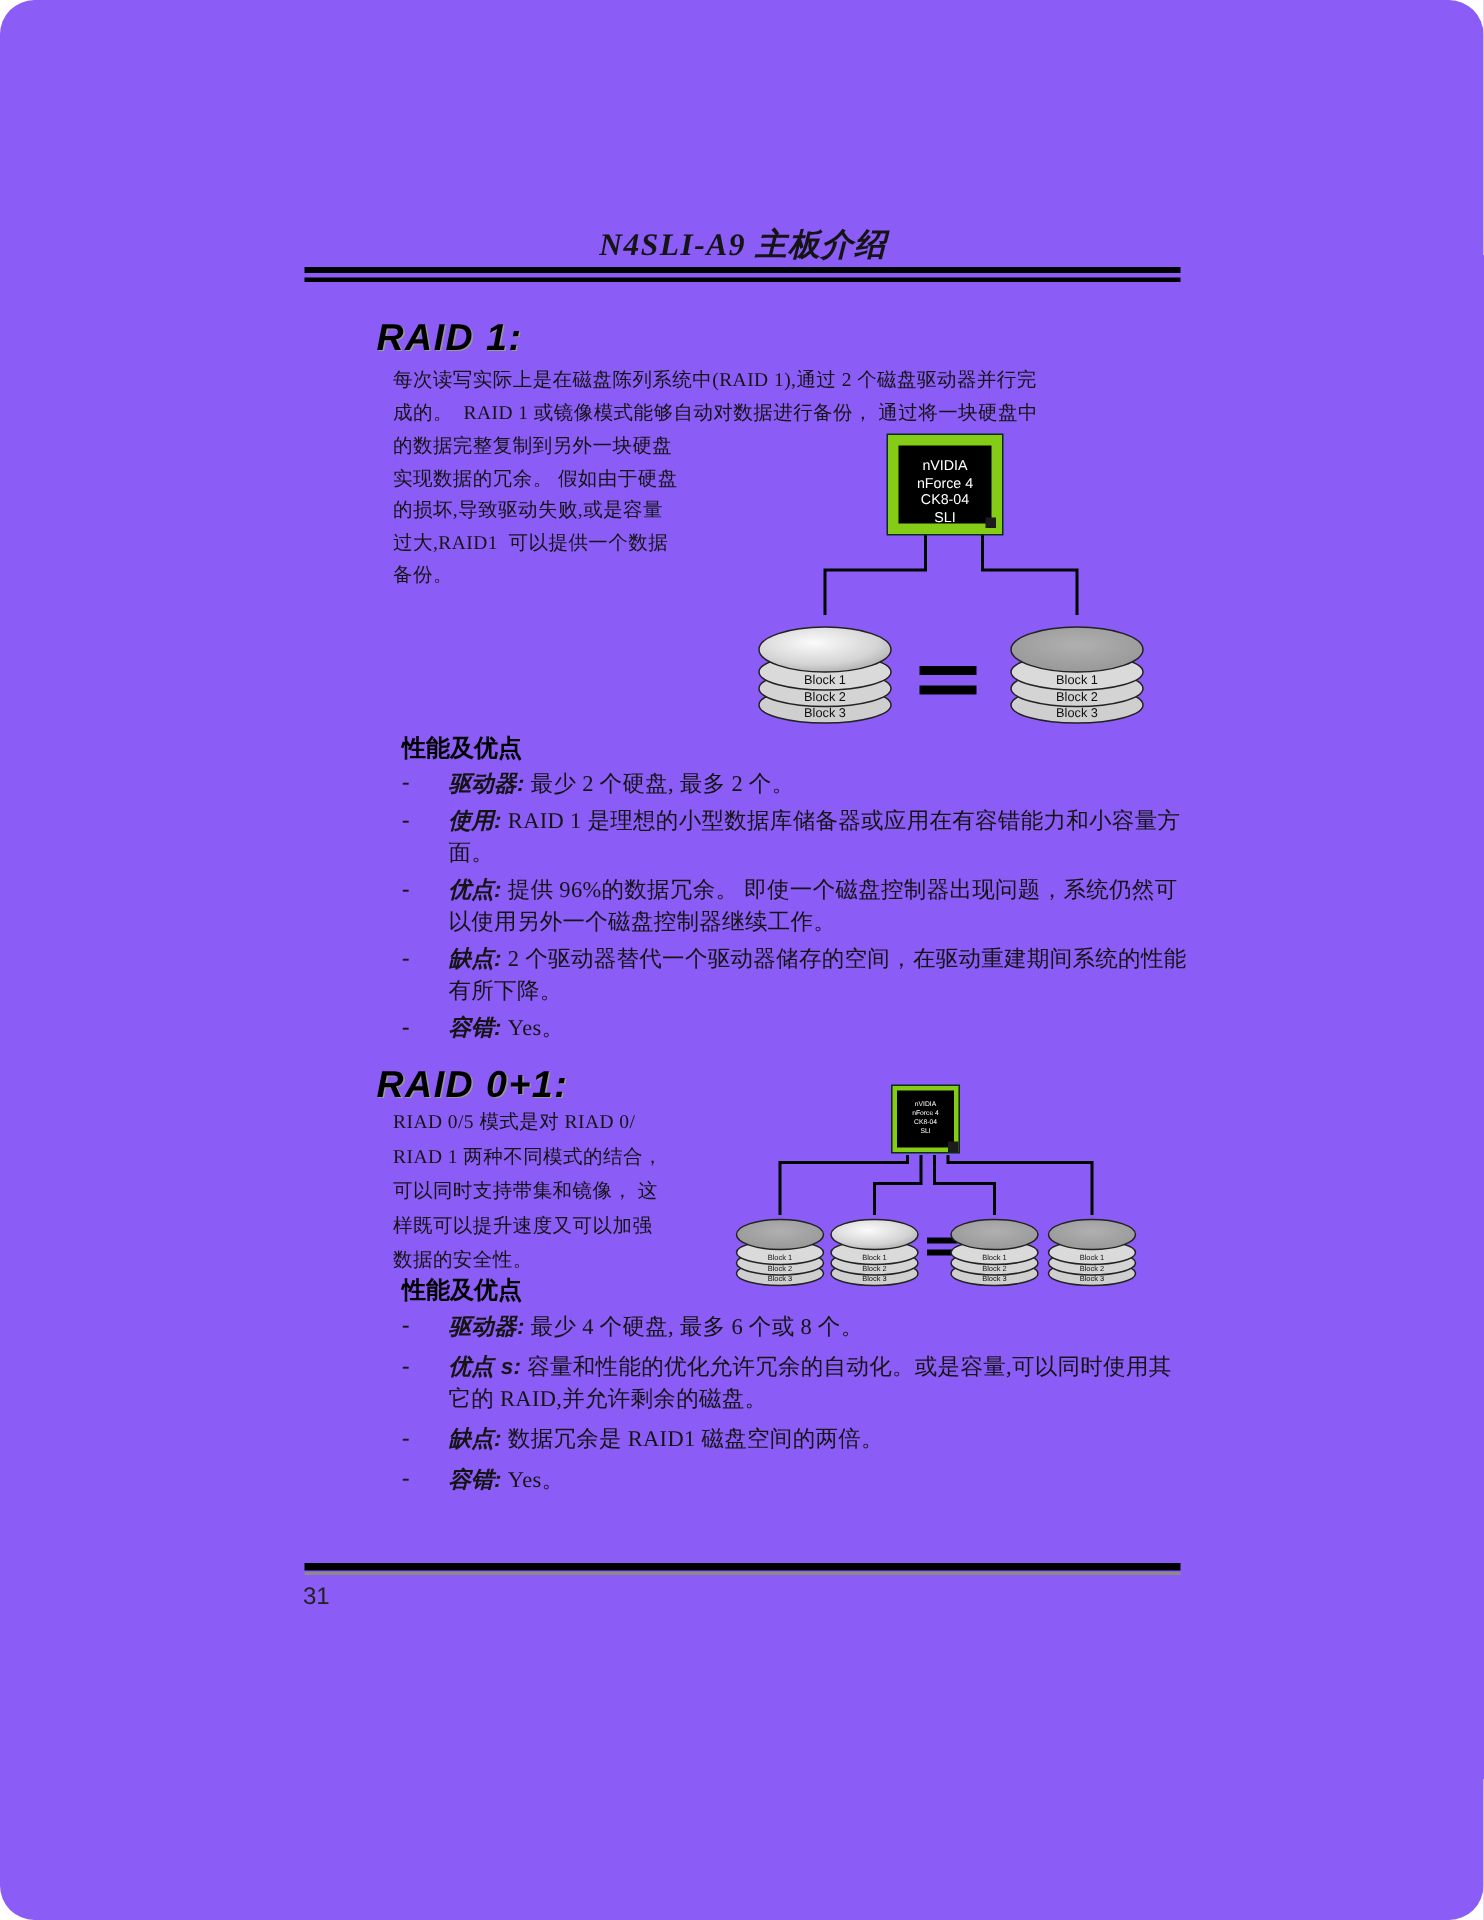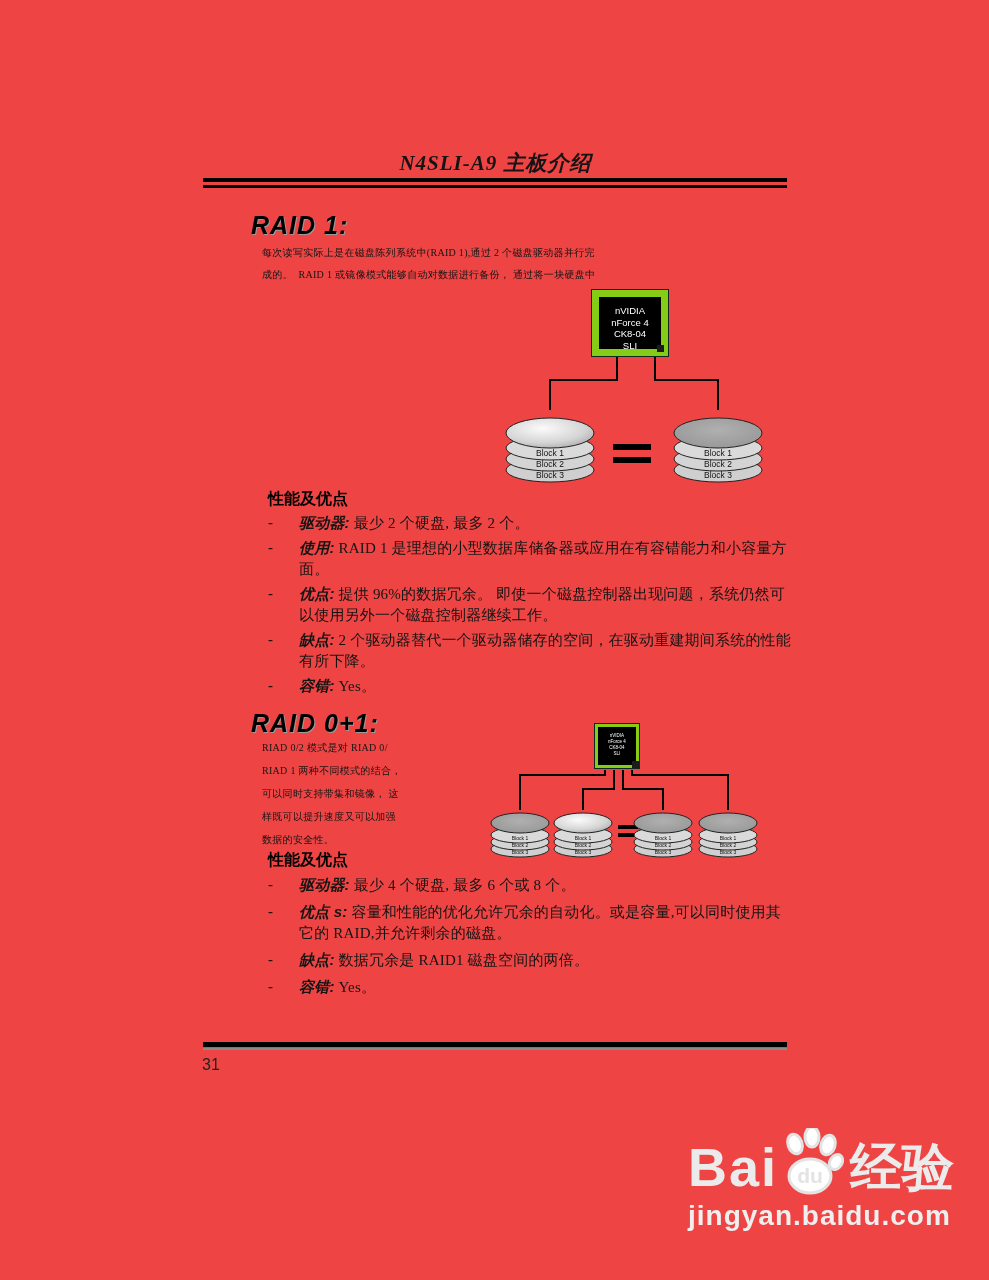--- a/index.html
+++ b/index.html
@@ -1,29 +1,29 @@
 <!DOCTYPE html>
 <html><head>
 <meta charset="utf-8">
 <style>
   html,body{margin:0;padding:0;background:#fff;}
-  .page{position:relative;width:989px;height:1280px;background:#ef4444;overflow:hidden;
-        font-family:"Liberation Serif","DejaVu Serif",serif;color:#141414;}
+  .page{position:relative;width:989px;height:1280px;background:#8b5cf6;overflow:hidden;
+        font-family:"Liberation Serif","DejaVu Serif",serif;color:#141414;border-radius:23px;}
   .abs{position:absolute;}
   
   .title{top:149px;left:203px;width:585px;text-align:center;font-size:21px;font-weight:bold;
          font-style:italic;letter-spacing:1px;}
   .double-rule{top:178px;left:203px;width:584px;height:3px;
                border-top:4px solid #000;border-bottom:3px solid #000;}
   
   .raid-head{font-family:"Liberation Sans","DejaVu Sans",sans-serif;font-weight:bold;font-style:italic;
              font-size:25px;letter-spacing:1px;color:#000;text-shadow:1px 1px 0 #9a9a9a;}
   .perf-head{font-family:"Liberation Sans","DejaVu Sans",sans-serif;font-weight:bold;font-size:16px;color:#000;}
   
-  .body-txt{font-size:10px;line-height:21.5px;white-space:pre;letter-spacing:0.3px;}
+  .body-txt{font-size:13px;line-height:21.5px;white-space:pre;letter-spacing:0.3px;}
   .bullets{width:525px;}
   .bullet{display:flex;margin-bottom:3px;font-size:15px;line-height:21px;letter-spacing:0.2px;}
   .dash{width:31px;flex:0 0 31px;font-weight:bold;}
   .blabel{font-family:"Liberation Sans","DejaVu Sans",sans-serif;font-weight:bold;font-style:italic;}
   .btext{flex:1;}
   
   .diagram{position:absolute;}
   .chip{position:absolute;background:#000;border:7px solid #84cc16;box-shadow:0 0 0 1px #0b2a21;}
   .chip::after{content:"";position:absolute;right:-3px;bottom:-3px;width:7px;height:7px;background:#1c1c1c;}
   .chip-txt{color:#fff;text-align:center;font-family:"Liberation Sans","DejaVu Sans",sans-serif;}
@@ -65,20 +65,25 @@
     </defs>
   </svg>
 
   <div class="abs title">N4SLI-A9 主板介绍</div>
   <div class="abs double-rule"></div>
 
   <div class="abs raid-head" style="top:211px;left:251px;">RAID 1:</div>
 
   <div class="abs body-txt" style="top:242px;left:262px;">每次读写实际上是在磁盘陈列系统中(RAID 1),通过 2 个磁盘驱动器并行完
 成的。  RAID 1 或镜像模式能够自动对数据进行备份， 通过将一块硬盘中</div>
+  <div class="abs body-txt" style="top:286px;left:262px;">的数据完整复制到另外一块硬盘
+实现数据的冗余。 假如由于硬盘
+的损坏,导致驱动失败,或是容量
+过大,RAID1  可以提供一个数据
+备份。</div>
 
   <div class="diagram" style="left:495px;top:288px;width:300px;height:200px;">
     <svg class="wires" width="300" height="200">
       <polyline points="122,64 122,92 55,92 55,122" fill="none" stroke="#000" stroke-width="2"></polyline>
       <polyline points="160,64 160,92 223,92 223,122" fill="none" stroke="#000" stroke-width="2"></polyline>
     </svg>
     <div class="chip chip-lg" style="left:97px;top:2px;width:62px;height:52px;">
       <div class="chip-txt">
         <div>nVIDIA</div>
         <div>nForce 4</div>
@@ -133,21 +138,21 @@
       <span class="btext"><span class="blabel">缺点:</span><span> 2 个驱动器替代一个驱动器储存的空间，在驱动重建期间系统的性能有所下降。</span></span>
     </div>
     <div class="bullet">
       <span class="dash">-</span>
       <span class="btext"><span class="blabel">容错:</span><span> Yes。</span></span>
     </div>
   </div>
 
   <div class="abs raid-head" style="top:709px;left:251px;">RAID 0+1:</div>
 
-  <div class="abs body-txt" style="top:736px;left:262px;line-height:23px;">RIAD 0/2 模式是对 RIAD 0/
+  <div class="abs body-txt" style="top:736px;left:262px;line-height:23px;">RIAD 0/5 模式是对 RIAD 0/
 RIAD 1 两种不同模式的结合，
 可以同时支持带集和镜像， 这
 样既可以提升速度又可以加强
 数据的安全性。</div>
 
   <div class="diagram" style="left:488px;top:718px;width:290px;height:140px;">
     <svg class="wires" width="290" height="140">
       <polyline points="117,52 117,57 32,57 32,92" fill="none" stroke="#000" stroke-width="2"></polyline>
       <polyline points="126,52 126,71 95,71 95,92" fill="none" stroke="#000" stroke-width="2"></polyline>
       <polyline points="135,52 135,71 175,71 175,92" fill="none" stroke="#000" stroke-width="2"></polyline>
@@ -225,29 +230,14 @@
     </div>
     <div class="bullet">
       <span class="dash">-</span>
       <span class="btext"><span class="blabel">容错:</span><span> Yes。</span></span>
     </div>
   </div>
 
   <div class="abs footer-rule"></div>
   <div class="abs pagenum">31</div>
 
-  <div class="abs wm">
-    <div class="wm-row">
-      <span class="wm-latin">Bai</span>
-      <svg width="66" height="68" viewBox="0 0 66 68">
-        <ellipse cx="17" cy="16" rx="7" ry="10" transform="rotate(-18 17 16)" fill="#fff" stroke="#e3e3e3" stroke-width="3"></ellipse>
-        <ellipse cx="34" cy="9" rx="7" ry="10" fill="#fff" stroke="#e3e3e3" stroke-width="3"></ellipse>
-        <ellipse cx="50" cy="17" rx="7" ry="10" transform="rotate(18 50 17)" fill="#fff" stroke="#e3e3e3" stroke-width="3"></ellipse>
-        <ellipse cx="58" cy="34" rx="6" ry="8" transform="rotate(32 58 34)" fill="#fff" stroke="#e3e3e3" stroke-width="3"></ellipse>
-        <ellipse cx="32" cy="48" rx="21" ry="17" fill="#fff" stroke="#e3e3e3" stroke-width="3"></ellipse>
-        <text x="32" y="55" font-size="21" font-weight="bold" text-anchor="middle" fill="#e3e3e3">du</text>
-      </svg>
-      <span class="wm-cn">经验</span>
-    </div>
-    <div class="wm-url">jingyan.baidu.com</div>
-  </div>
 
 </div>
 
 </body></html>

